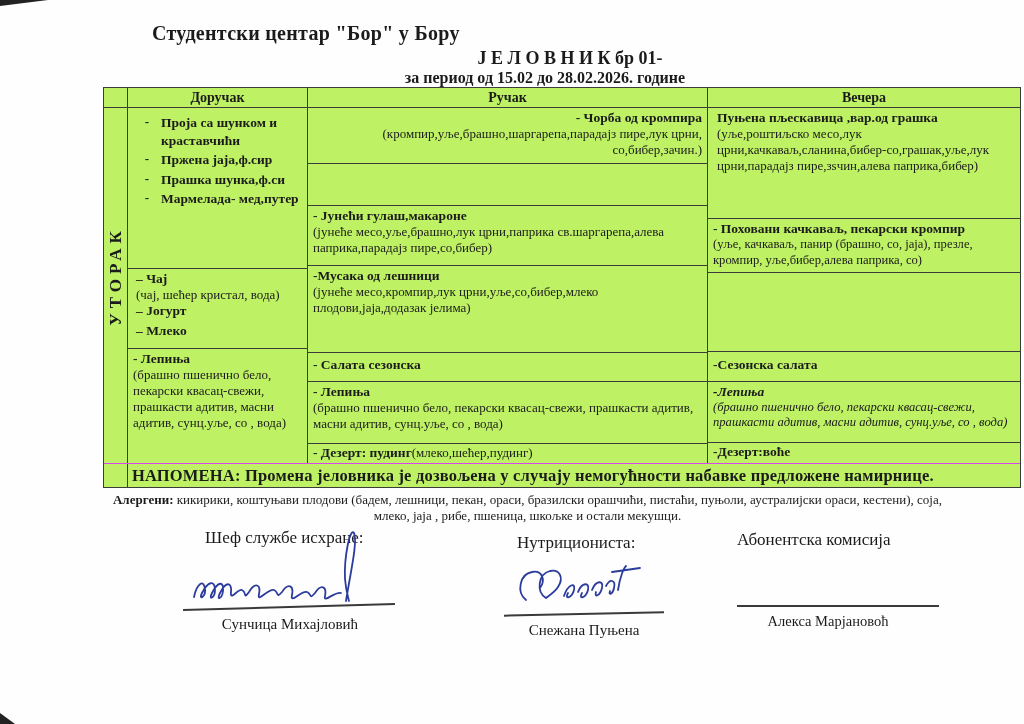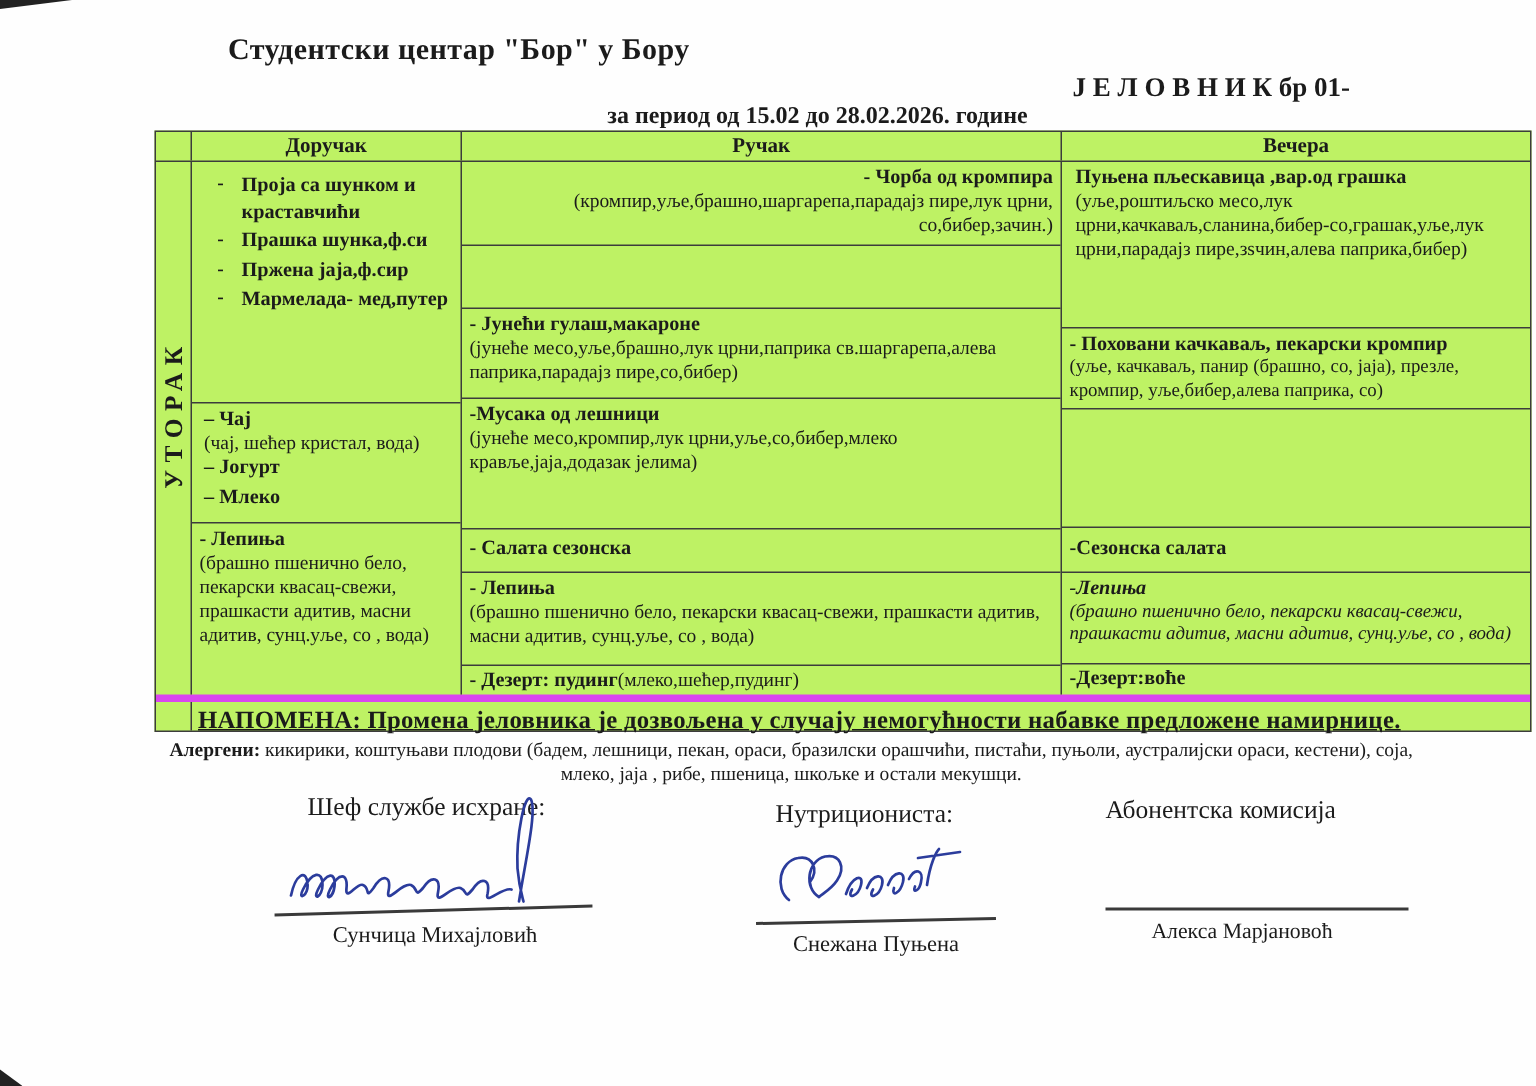--- a/index.html
+++ b/index.html
@@ -11,21 +11,21 @@
   #paper { position:relative; width:1024px; height:724px; background:#fefefe; }
 
   
   .artifact-top { position:absolute; left:0; top:0; width:48px; height:6px;
     background:#222; clip-path:polygon(0 0,100% 0,0 100%); }
   .artifact-bottom { position:absolute; left:0; bottom:0; width:15px; height:13px;
     background:#222; clip-path:polygon(0 100%,0 15%,100% 100%); }
 
   
   .org-title { position:absolute; left:152px; top:22px; font-size:20px; font-weight:bold; letter-spacing:.3px; }
-  .doc-title { position:absolute; left:240px; top:48px; width:660px; text-align:right;
+  .doc-title { position:absolute; left:240px; top:48px; width:660px; text-align:center;
     font-size:18px; font-weight:bold; }
   .doc-period { position:absolute; left:215px; top:69px; width:660px; text-align:center;
     font-size:16px; font-weight:bold; }
 
   
   .menu-table { position:absolute; left:103px; top:87px; width:918px;
     border:1.3px solid #3c3c3c; background:#bef264; }
   .thead { display:flex; height:20px; border-bottom:1px solid #3c3c3c; }
   .th { font-weight:bold; font-size:14px; text-align:center; line-height:19px; }
   .col-day-w   { width:24px;  border-right:1px solid #3c3c3c; flex:none; }
@@ -59,21 +59,21 @@
   .lu-c1 { height:56px;text-align:right; } .lu-c2 { height:42px; } .lu-c3 { height:60px; }
   .lu-c4 { height:87px; } .lu-c5 { height:29px; padding-top:4px; } .lu-c6 { height:62px; }
   .lu-c7 { height:19px; padding-top:1px; }
 
   
   .di-c1 { height:111px; padding-left:9px; } .di-c2 { height:54px; } .di-c3 { height:79px; }
   .di-c4 { height:30px; padding-top:5px; } .di-c5 { height:61px; line-height:1.2;font-style:italic; }
   .di-c6 { height:20px; padding-top:1px; }
 
   
-  .note-row { display:flex; border-top:5px solid #d946ef; height:24px;text-decoration:underline; }
+  .note-row { display:flex; border-top:1px solid #d946ef; height:24px; }
   .note-stub { height:100%; }
   .note-cell { flex:1; font-weight:bold; font-size:16.5px; line-height:23px; padding-left:4px;
     letter-spacing:.2px; white-space:nowrap; }
 
   
   .allergens { position:absolute; left:100px; top:492px; width:855px; text-align:center;
     font-size:13px; line-height:1.25; }
   .allergens .lbl { font-weight:bold; }
 
   
@@ -121,25 +121,25 @@
       </div>
 
       <div class="meal-col col-bf-w">
         <div class="cell bf-c1">
           <div class="bf-item bf-line">
             <span class="bf-dash"></span>
             <span class="bf-text">Проја са шунком и краставчићи</span>
           </div>
           <div class="bf-item bf-line">
             <span class="bf-dash"></span>
+            <span class="bf-text">Пржена јаја,ф.сир</span>
+          </div>
+          <div class="bf-item bf-line">
+            <span class="bf-dash"></span>
             <span class="bf-text">Прашка шунка,ф.си</span>
-          </div>
-          <div class="bf-item bf-line">
-            <span class="bf-dash"></span>
-            <span class="bf-text">Пржена јаја,ф.сир</span>
           </div>
           <div class="bf-item bf-line">
             <span class="bf-dash"></span>
             <span class="bf-text">Мармелада- мед,путер</span>
           </div>
         </div>
         <div class="cell bf-c2">
           <div class="dish">– Чај</div>
           <div class="ing">(чај, шећер кристал, вода)</div>
           <div class="dish">– Јогурт</div>
@@ -156,21 +156,21 @@
           <div class="dish">- Чорба од кромпира</div>
           <div class="ing">(кромпир,уље,брашно,шаргарепа,парадајз пире,лук црни, со,бибер,зачин.)</div>
         </div>
         <div class="cell lu-c2"></div>
         <div class="cell lu-c3">
           <div class="dish">- Јунећи гулаш,макароне</div>
           <div class="ing">(јунеће месо,уље,брашно,лук црни,паприка св.шаргарепа,алева паприка,парадајз пире,со,бибер)</div>
         </div>
         <div class="cell lu-c4">
           <div class="dish">-Мусака од лешници</div>
-          <div class="ing">(јунеће месо,кромпир,лук црни,уље,со,бибер,млеко крављe,јаја,додазак јелима)</div>
+          <div class="ing">(јунеће месо,кромпир,лук црни,уље,со,бибер,млеко плодови,јаја,додазак јелима)</div>
         </div>
         <div class="cell lu-c5">
           <div class="dish">- Салата сезонска</div>
         </div>
         <div class="cell lu-c6">
           <div class="dish">- Лепиња</div>
           <div class="ing">(брашно пшенично бело, пекарски квасац-свежи, прашкасти адитив, масни адитив, сунц.уље, со , вода)</div>
         </div>
         <div class="cell lu-c7 last">
           <span class="dish">- Дезерт: пудинг</span><span class="ing">(млеко,шећер,пудинг)</span>

